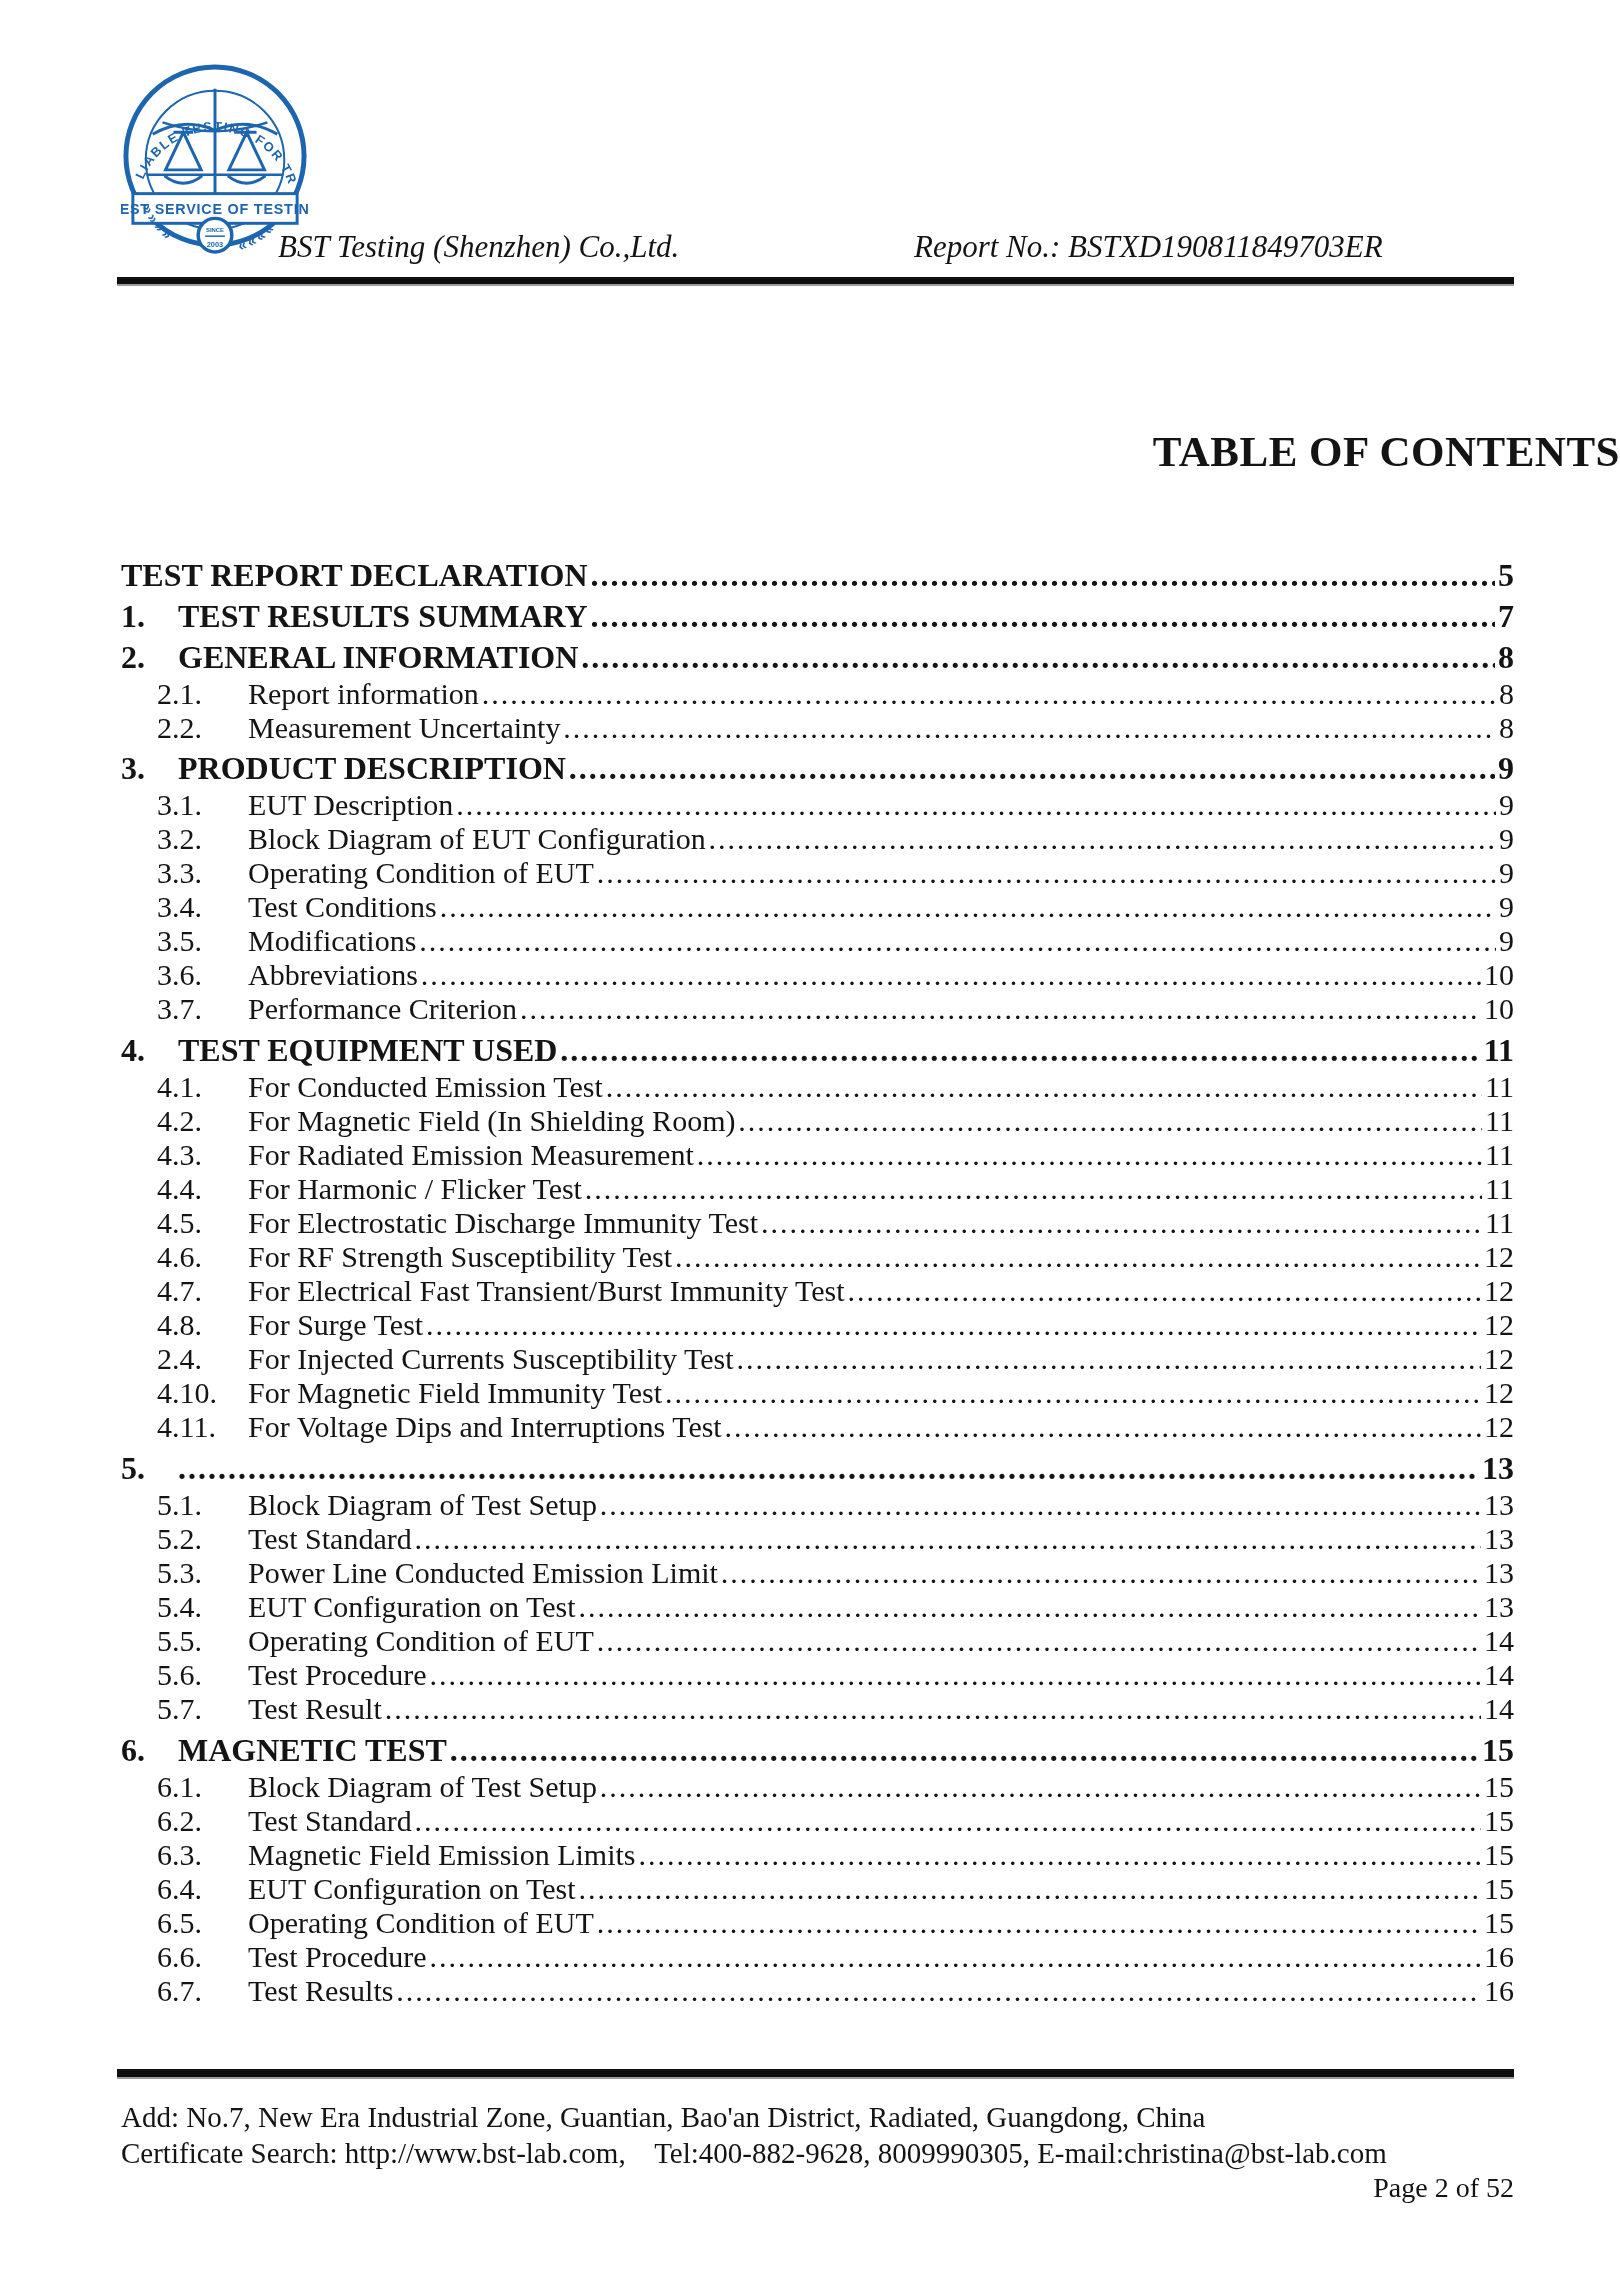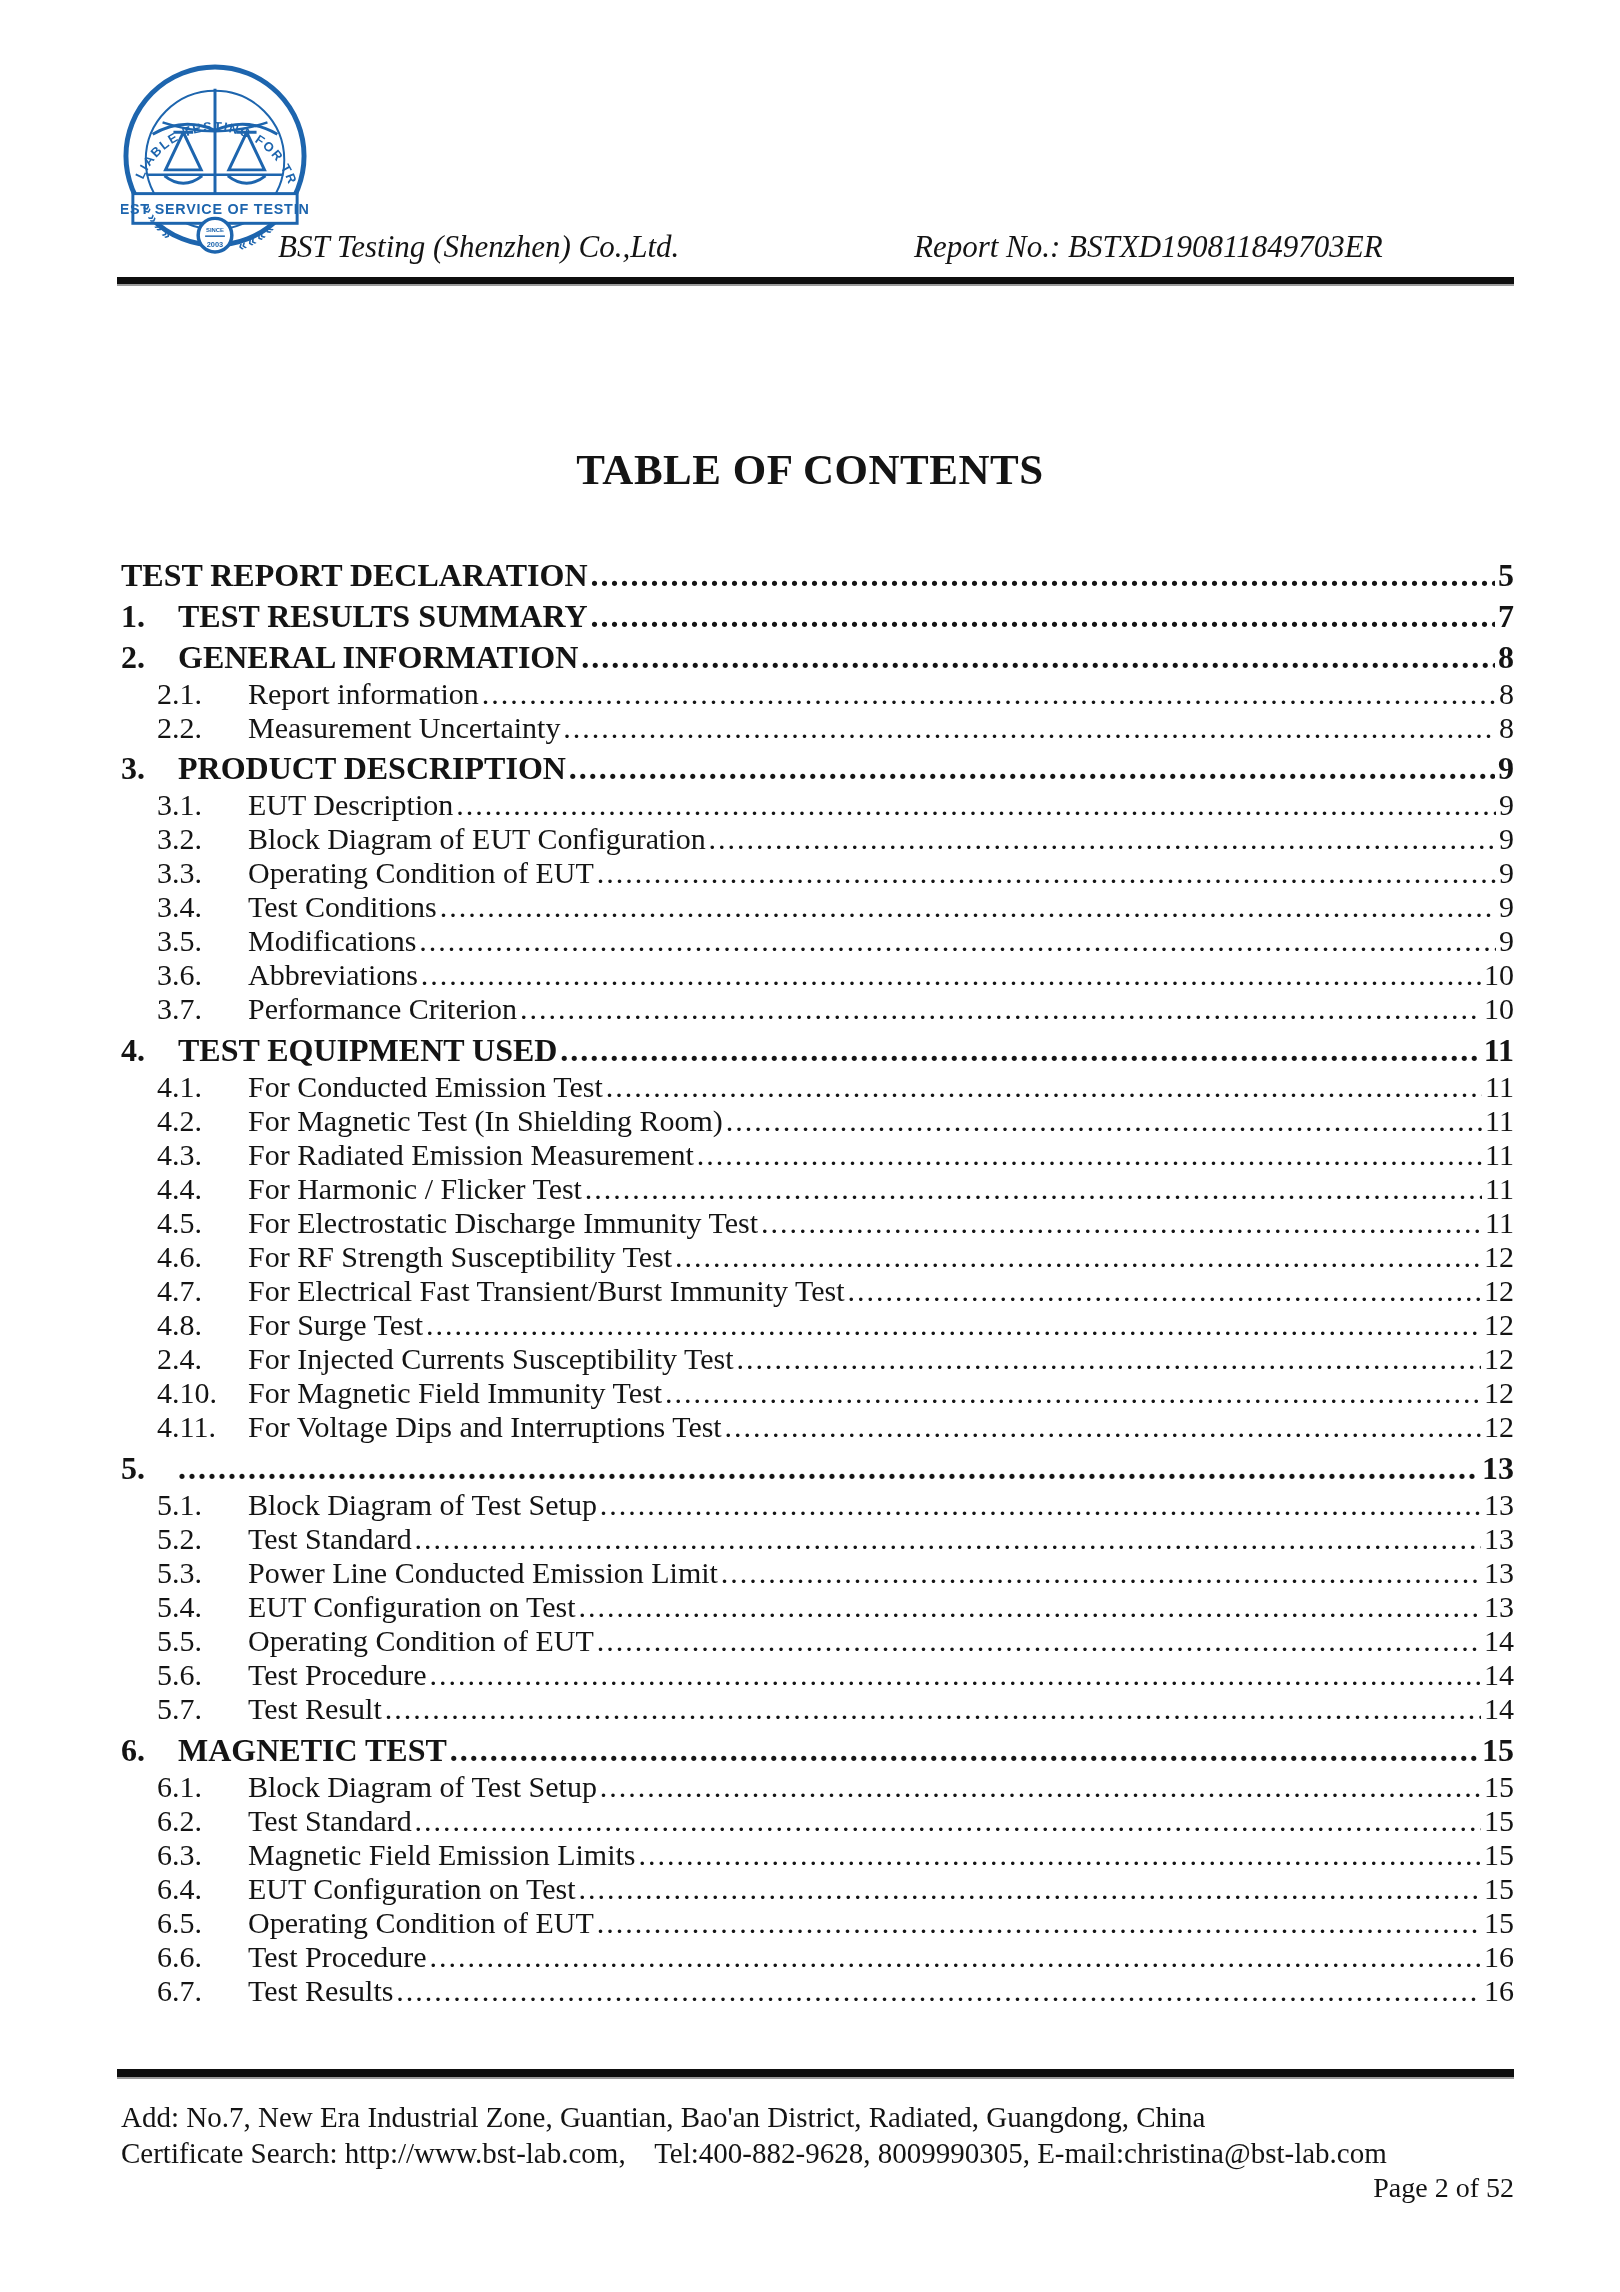--- a/index.html
+++ b/index.html
@@ -6,21 +6,21 @@
   body{
     width:1620px;height:2293px;position:relative;background:#ffffff;
     font-family:"Liberation Serif", serif;color:#141414;overflow:hidden;
   }
   
   .logo{position:absolute;left:121px;top:57px;width:188px;height:202px;}
   .company{position:absolute;left:278px;top:229px;font-size:31px;font-style:italic;white-space:nowrap;}
   .reportno{position:absolute;left:914px;top:229px;font-size:31px;font-style:italic;white-space:nowrap;}
   .hrule{position:absolute;left:117px;top:277px;width:1397px;height:6.9px;background:#0e0e0e;border-bottom:2.9px solid #9b9b9b;}
   
-  .doc-title{position:absolute;left:0;top:445px;width:100%;text-align:center;font-size:43px;font-weight:bold;letter-spacing:0.5px;}
+  .doc-title{position:absolute;left:0;top:427px;width:100%;text-align:right;font-size:43px;font-weight:bold;letter-spacing:0.5px;}
   
   .toc{position:absolute;left:121px;top:551px;width:1393px;}
   .row{display:flex;align-items:flex-end;line-height:34px;font-size:30px;}
   .row.main{font-weight:bold;font-size:32px;margin:6.9px 0 2.9px 0;}
   .row .num{flex:0 0 auto;white-space:nowrap;}
   .row.main .num{width:57px;}
   .row.main.nonum .num{width:0;}
   .row.sub{padding-left:36px;}
   .row.sub .num{width:91px;}
   .row .label{flex:0 0 auto;white-space:nowrap;padding-right:2.9px;}
@@ -184,21 +184,21 @@
 
     <div class="row sub">
       <span class="num">4.1.</span>
       <span class="label">For Conducted Emission Test</span>
       <span class="dots"></span>
       <span class="page">11</span>
     </div>
 
     <div class="row sub">
       <span class="num">4.2.</span>
-      <span class="label">For Magnetic Test (In Shielding Room)</span>
+      <span class="label">For Magnetic Field (In Shielding Room)</span>
       <span class="dots"></span>
       <span class="page">11</span>
     </div>
 
     <div class="row sub">
       <span class="num">4.3.</span>
       <span class="label">For Radiated Emission Measurement</span>
       <span class="dots"></span>
       <span class="page">11</span>
     </div>

